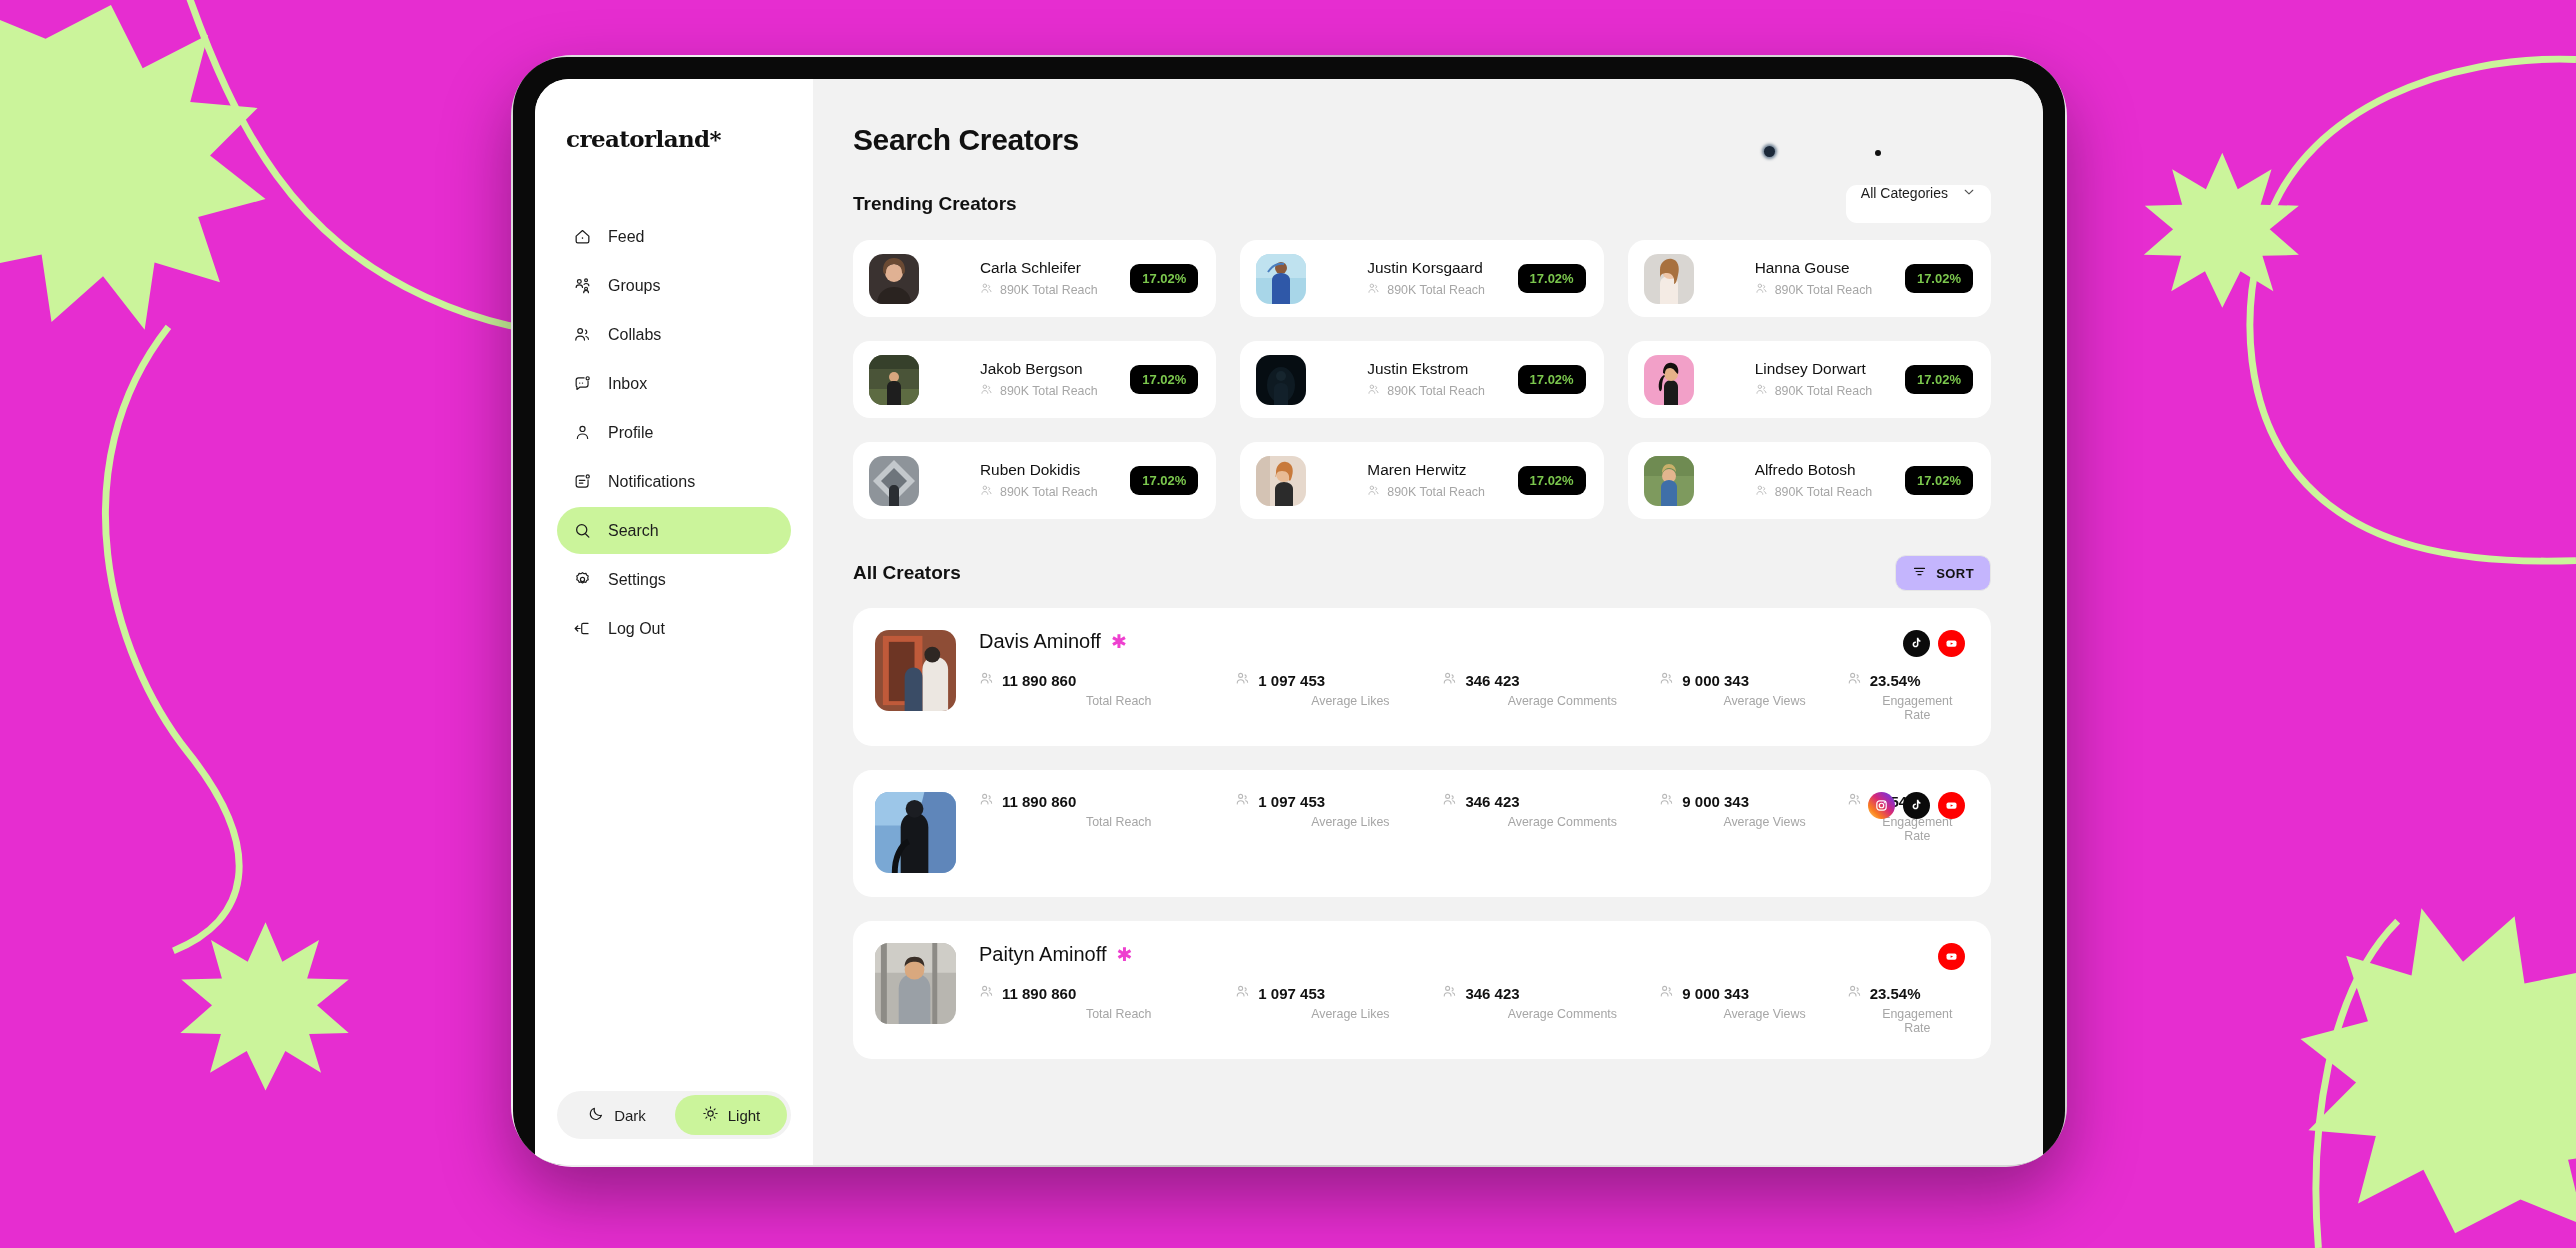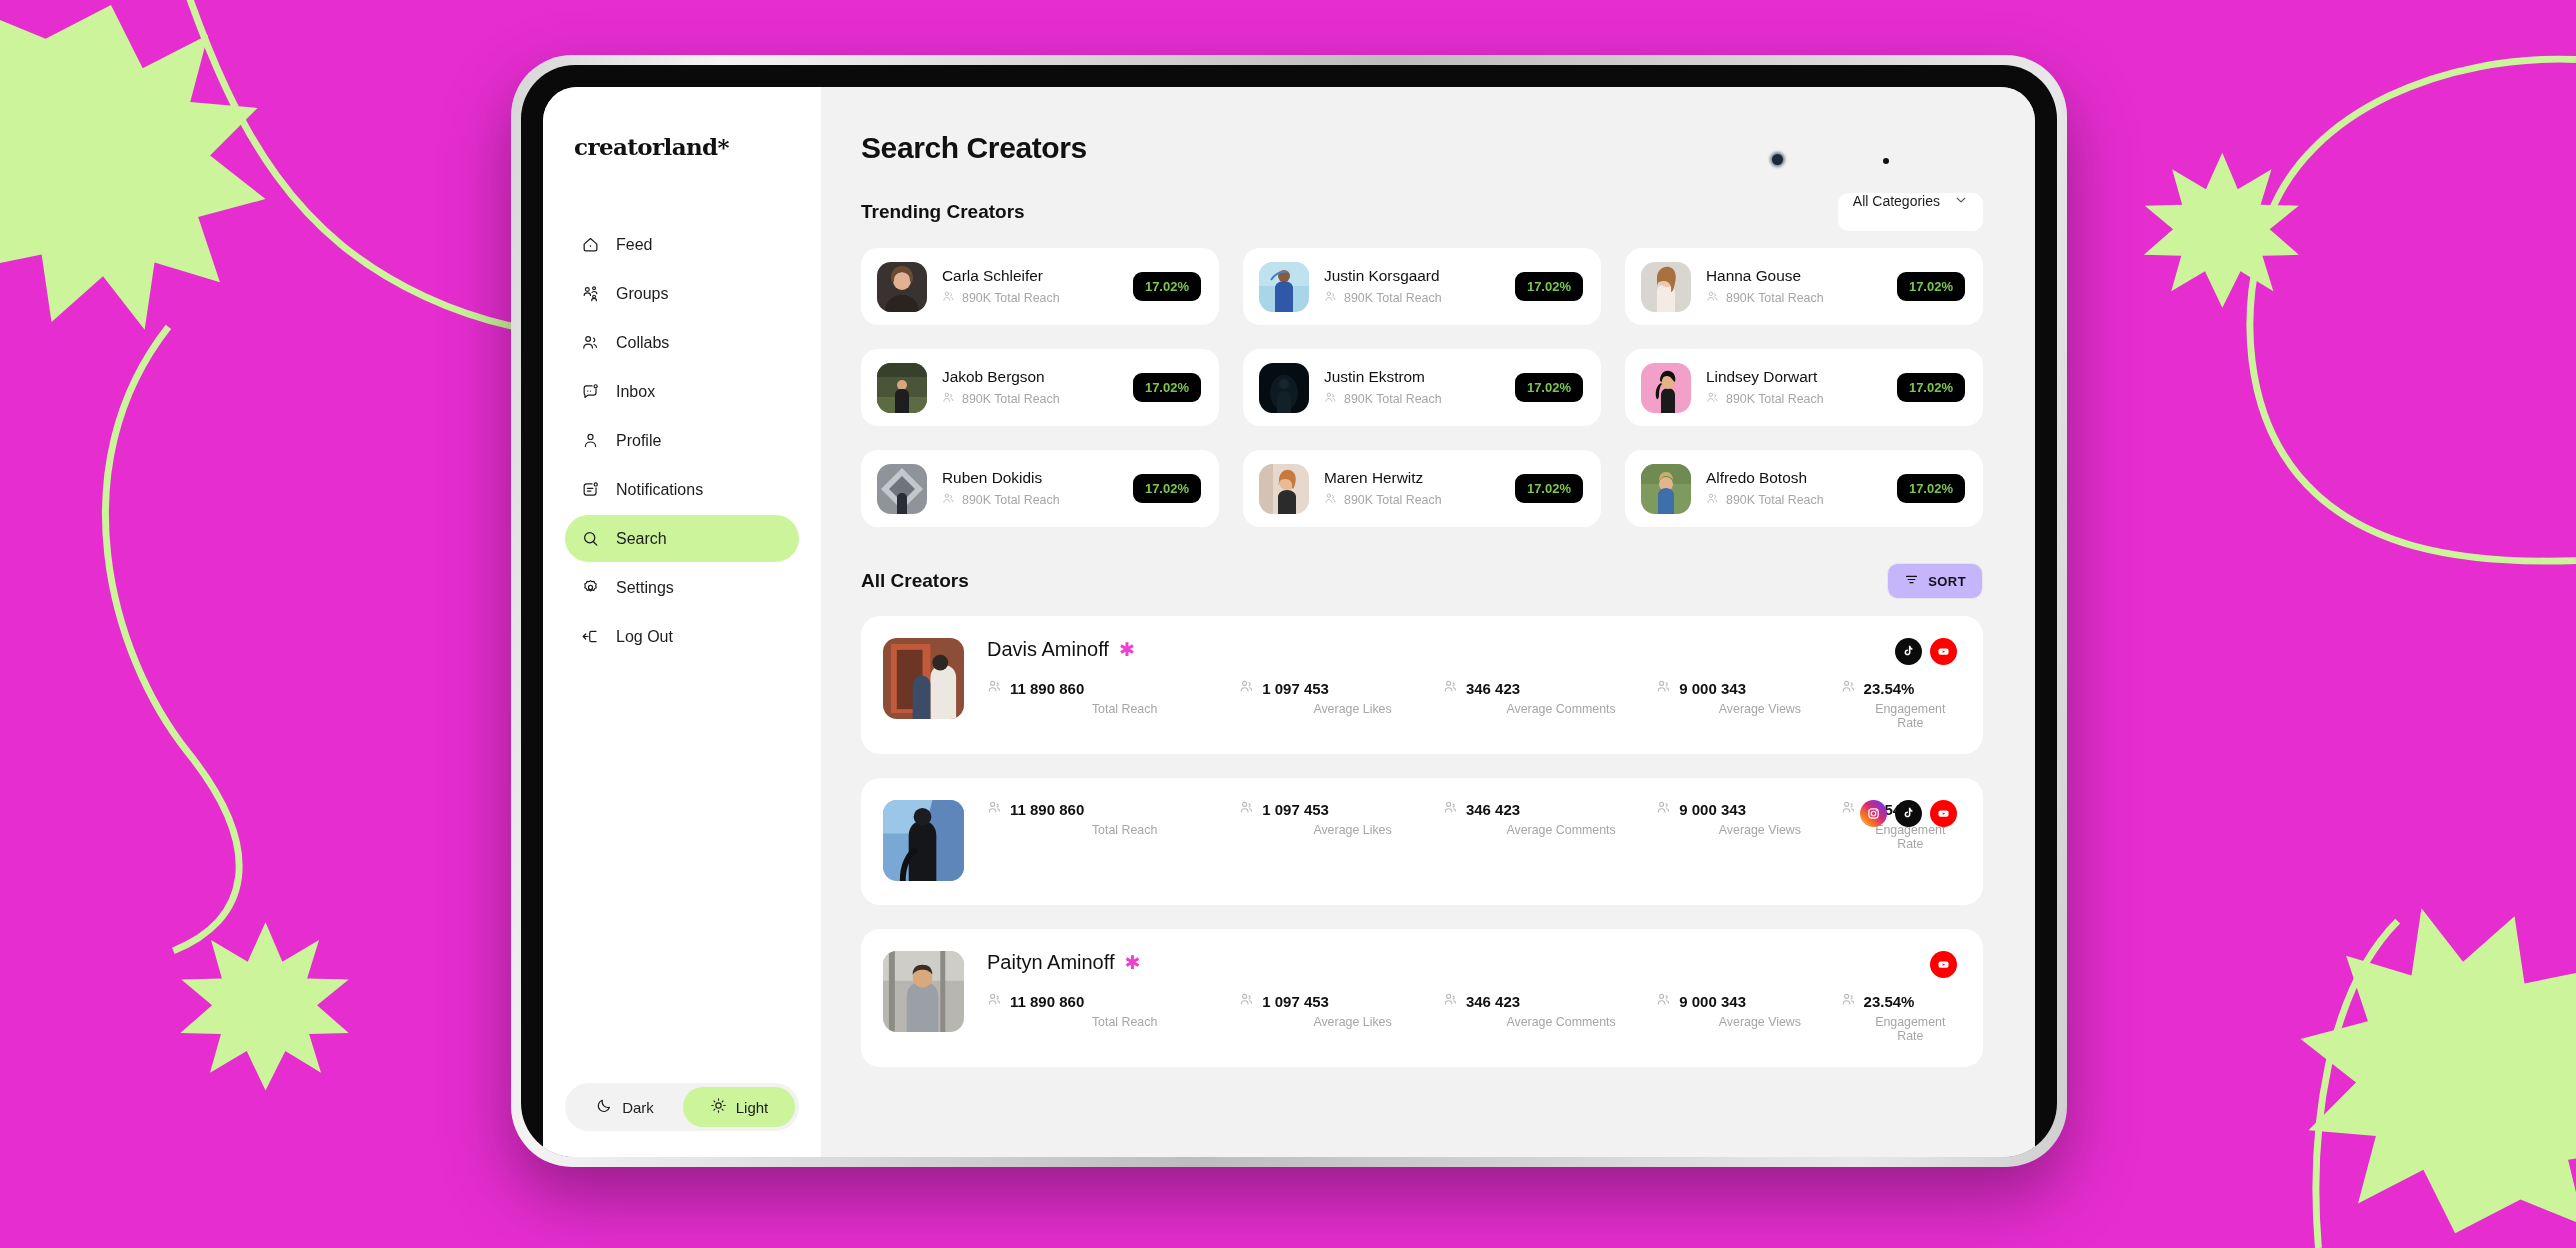--- a/index.html
+++ b/index.html
@@ -14,21 +14,21 @@
   .bg-layer { position: absolute; inset: 0; overflow: hidden; }
   .bg-layer svg { position: absolute; inset: 0; width: 2576px; height: 1248px; }
 
   
   .tablet {
     position: absolute;
     left: 511px; top: 55px;
     width: 1556px; height: 1112px;
     border-radius: 61px;
     background: linear-gradient(100deg,#d6d6d6 0%,#f3f3f3 12%,#bdbdbd 50%,#e8e8e8 88%,#cfcfcf 100%);
-    padding: 10px;
+    padding: 2px;
     box-shadow: 0 30px 69px rgba(0,0,0,.35);
   }
   .tablet-inner {
     width: 100%; height: 100%;
     border-radius: 54px;
     background: #0a0a0a;
     padding: 22px 22px 0 22px;
     overflow: hidden;
   }
   .screen {
@@ -166,21 +166,21 @@
   .tcard {
     background: #fff;
     border-radius: 17px;
     height: 77px;
     display: flex; align-items: center;
     padding: 0 18px 0 16px;
     gap: 15px;
     cursor: pointer;
   }
   .tc-avatar { width: 50px; height: 50px; border-radius: 14px; flex: 0 0 50px; overflow: hidden; }
-  .tc-info { flex: 1; min-width: 0; }
+  .tc-info { flex: 1; min-width: 0; margin-left: 46px; }
   .tc-name { font-size: 15.4px; color: #111; margin-bottom: 5px; white-space: nowrap; }
   .tc-reach { display: flex; align-items: center; gap: 7px; font-size: 12.4px; color: #a6a6a6; }
   .tc-reach svg { width: 13px; height: 13px; flex: 0 0 13px; }
   .tc-badge {
     background: #000000; border-radius: 9px;
     padding: 7px 12px;
     font-size: 13px; font-weight: 700;
     color: #7BC74D;
     white-space: nowrap;
   }

